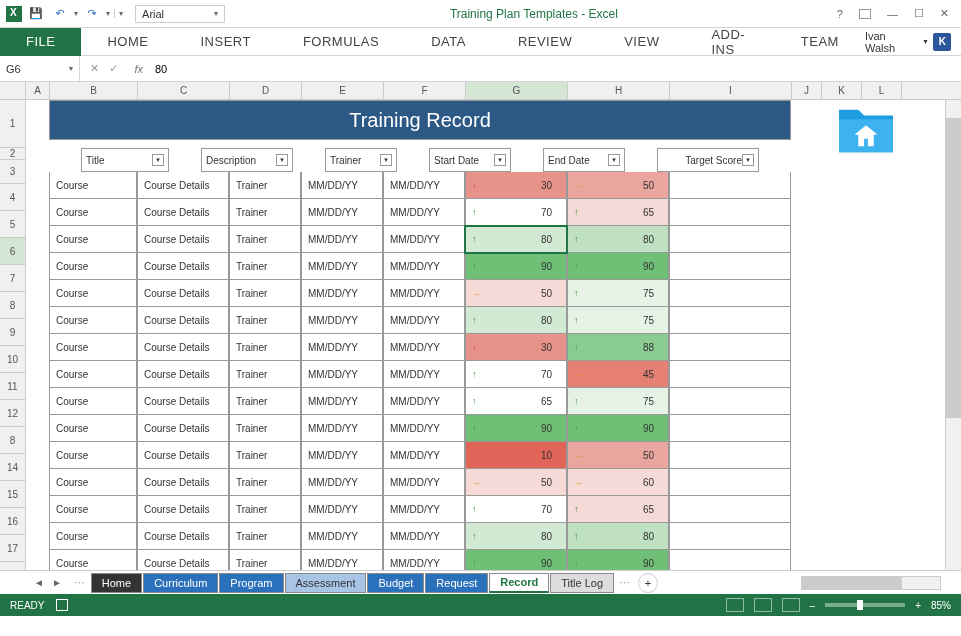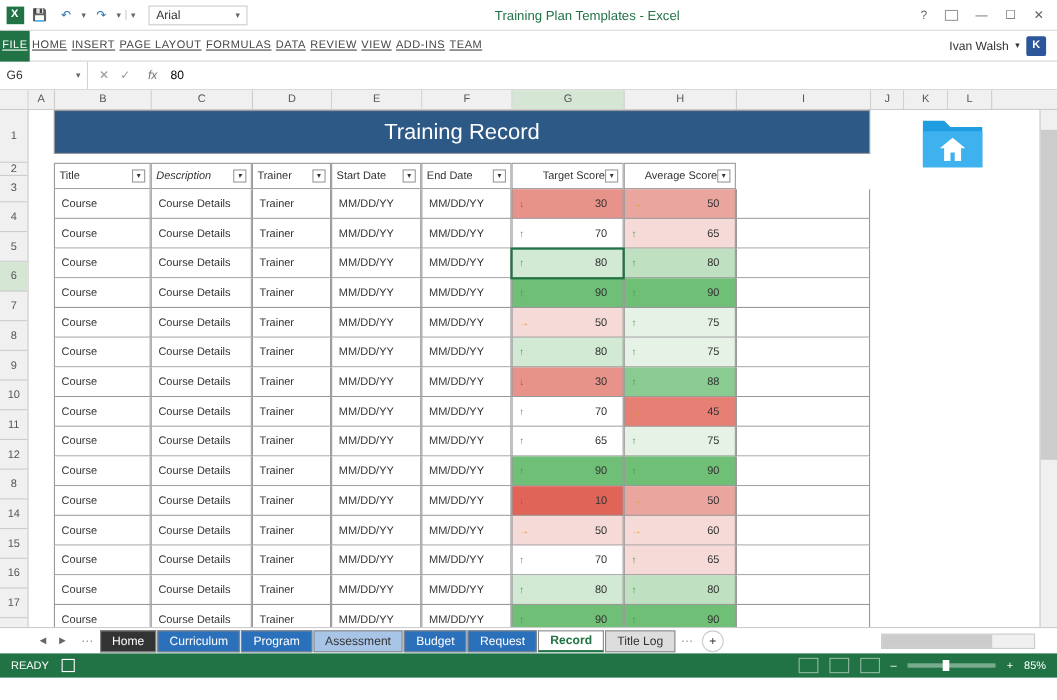--- a/index.html
+++ b/index.html
@@ -13,21 +13,21 @@
 .qat-btn { width: 20px; height: 20px; display: flex; align-items: center; justify-content: center; cursor: pointer; }
 .dropdown-tiny { font-size: 8px; color: #666; }
 .font-box { margin-left: 8px; border: 1px solid #ccc; padding: 1px 6px; width: 90px; height: 18px; display: flex; align-items: center; justify-content: space-between; }
 .title-center { flex: 1; text-align: center; color: #217346; font-size: 12px; }
 .winctrl { display: flex; align-items: center; gap: 16px; padding-right: 12px; }
 .winctrl span { cursor: pointer; color: #666; }
 
 
 .ribbon { height: 28px; background: #fff; display: flex; align-items: center; justify-content: space-between; border-bottom: 1px solid #d4d4d4; }
 .tabs { display: flex; align-items: center; }
-.tab { padding: 0 2px; height: 28px; display: flex; align-items: center; font-size: 10px; color: #444; cursor: pointer; letter-spacing: 0.5px; text-decoration: underline; }
+.tab { padding: 0 26px; height: 28px; display: flex; align-items: center; font-size: 13px; color: #444; cursor: pointer; letter-spacing: 0.5px; }
 .tab.file { background: #217346; color: #fff; }
 .user-area { display: flex; align-items: center; gap: 6px; padding-right: 10px; font-size: 11px; }
 .user-badge { width: 18px; height: 18px; background: #2b579a; color: #fff; display: flex; align-items: center; justify-content: center; font-size: 10px; font-weight: bold; border-radius: 2px; }
 
 
 .fbar { height: 26px; display: flex; align-items: center; border-bottom: 1px solid #d4d4d4; }
 .namebox { width: 80px; border-right: 1px solid #d4d4d4; height: 100%; display: flex; align-items: center; justify-content: space-between; padding: 0 6px; }
 .fx-btns { display: flex; gap: 10px; padding: 0 10px; color: #999; }
 .fx { font-style: italic; color: #777; padding: 0 6px; }
 .finput { flex: 1; border: none; outline: none; padding: 0 6px; font-size: 11px; }
@@ -46,21 +46,21 @@
 .rh.big { height: 48px; }
 .rh.sm { height: 12px; }
 
 .cells { flex: 1; position: relative; }
 .title-banner { position: absolute; left: 23px; top: 0; width: 742px; height: 40px; background: #2d5986; color: #fff; display: flex; align-items: center; justify-content: center; font-size: 20px; border: 1px solid #999; }
 
 .folder-icon { position: absolute; right: 64px; top: 2px; width: 62px; height: 54px; }
 .folder-icon svg { width: 100%; height: 100%; }
 
 .thead { position: absolute; left: 23px; top: 48px; width: 742px; height: 24px; display: flex; }
-.th { border: 1px solid #999; background: #fff; display: flex; align-items: center; justify-content: space-between; padding: 0 4px; font-size: 10px; }
+.th { border: 1px solid #999; background: #fff; display: flex; align-items: center; justify-content: space-between; padding: 0 4px; font-size: 10px; margin-left: 32px; }
 .filter { width: 12px; height: 12px; border: 1px solid #999; display: flex; align-items: center; justify-content: center; font-size: 7px; }
 
 .tbody { position: absolute; left: 23px; top: 72px; width: 742px; }
 .trow { height: 27px; display: flex; }
 .td { border: 1px solid #999; border-top: none; display: flex; align-items: center; padding: 0 6px; font-size: 10px; background: #fff; }
 .td.score { justify-content: flex-end; padding-right: 14px; position: relative; }
 .arrow-ind { position: absolute; left: 6px; font-size: 9px; }
 .td.sel { outline: 2px solid #217346; outline-offset: -1px; z-index: 10; }
 
 
@@ -120,21 +120,20 @@
     <span>☐</span>
     <span>✕</span>
   </div>
 </div>
 
 <div class="ribbon">
   <div class="tabs" id="ribbon-tabs">
       <div class="tab file">FILE</div>
       <div class="tab">HOME</div>
       <div class="tab">INSERT</div>
-      <div class="tab">PAGE LAYOUT</div>
       <div class="tab">FORMULAS</div>
       <div class="tab">DATA</div>
       <div class="tab">REVIEW</div>
       <div class="tab">VIEW</div>
       <div class="tab">ADD-INS</div>
       <div class="tab">TEAM</div>
     </div>
   <div class="user-area">
     <span>Ivan Walsh</span>
     <span style="font-size:8px">▾</span>
@@ -199,42 +198,38 @@
           <path fill="#1e9de0" d="M4 8h20l6 6h30v38H4z"></path>
           <path fill="#3db2ee" d="M4 18h56v34H4z"></path>
           <path fill="#fff" d="M32 24l-12 10h4v12h6v-8h4v8h6V34h4z"></path>
         </svg>
     </div>
     <div class="thead" id="thead">
         <div class="th" style="width: 88px;">
           <span style="flex:1;text-align:left">Title</span>
           <span class="filter">▾</span>
         </div>
-        <div class="th" style="width: 92px; font-style: italic;">
+        <div class="th" style="width: 92px;">
           <span style="flex:1;text-align:left">Description</span>
           <span class="filter">▾</span>
         </div>
         <div class="th" style="width: 72px;">
           <span style="flex:1;text-align:left">Trainer</span>
           <span class="filter">▾</span>
         </div>
         <div class="th" style="width: 82px;">
           <span style="flex:1;text-align:left">Start Date</span>
           <span class="filter">▾</span>
         </div>
         <div class="th" style="width: 82px;">
           <span style="flex:1;text-align:left">End Date</span>
           <span class="filter">▾</span>
         </div>
         <div class="th" style="width: 102px;">
           <span style="flex:1;text-align:right">Target Score</span>
-          <span class="filter">▾</span>
-        </div>
-        <div class="th" style="width: 102px;">
-          <span style="flex:1;text-align:right">Average Score</span>
           <span class="filter">▾</span>
         </div>
       </div>
     <div class="tbody" id="tbody">
         <div class="trow">
           <div class="td w-title">Course</div>
           <div class="td w-desc">Course Details</div>
           <div class="td w-trainer">Trainer</div>
           <div class="td w-date">MM/DD/YY</div>
           <div class="td w-date">MM/DD/YY</div>

